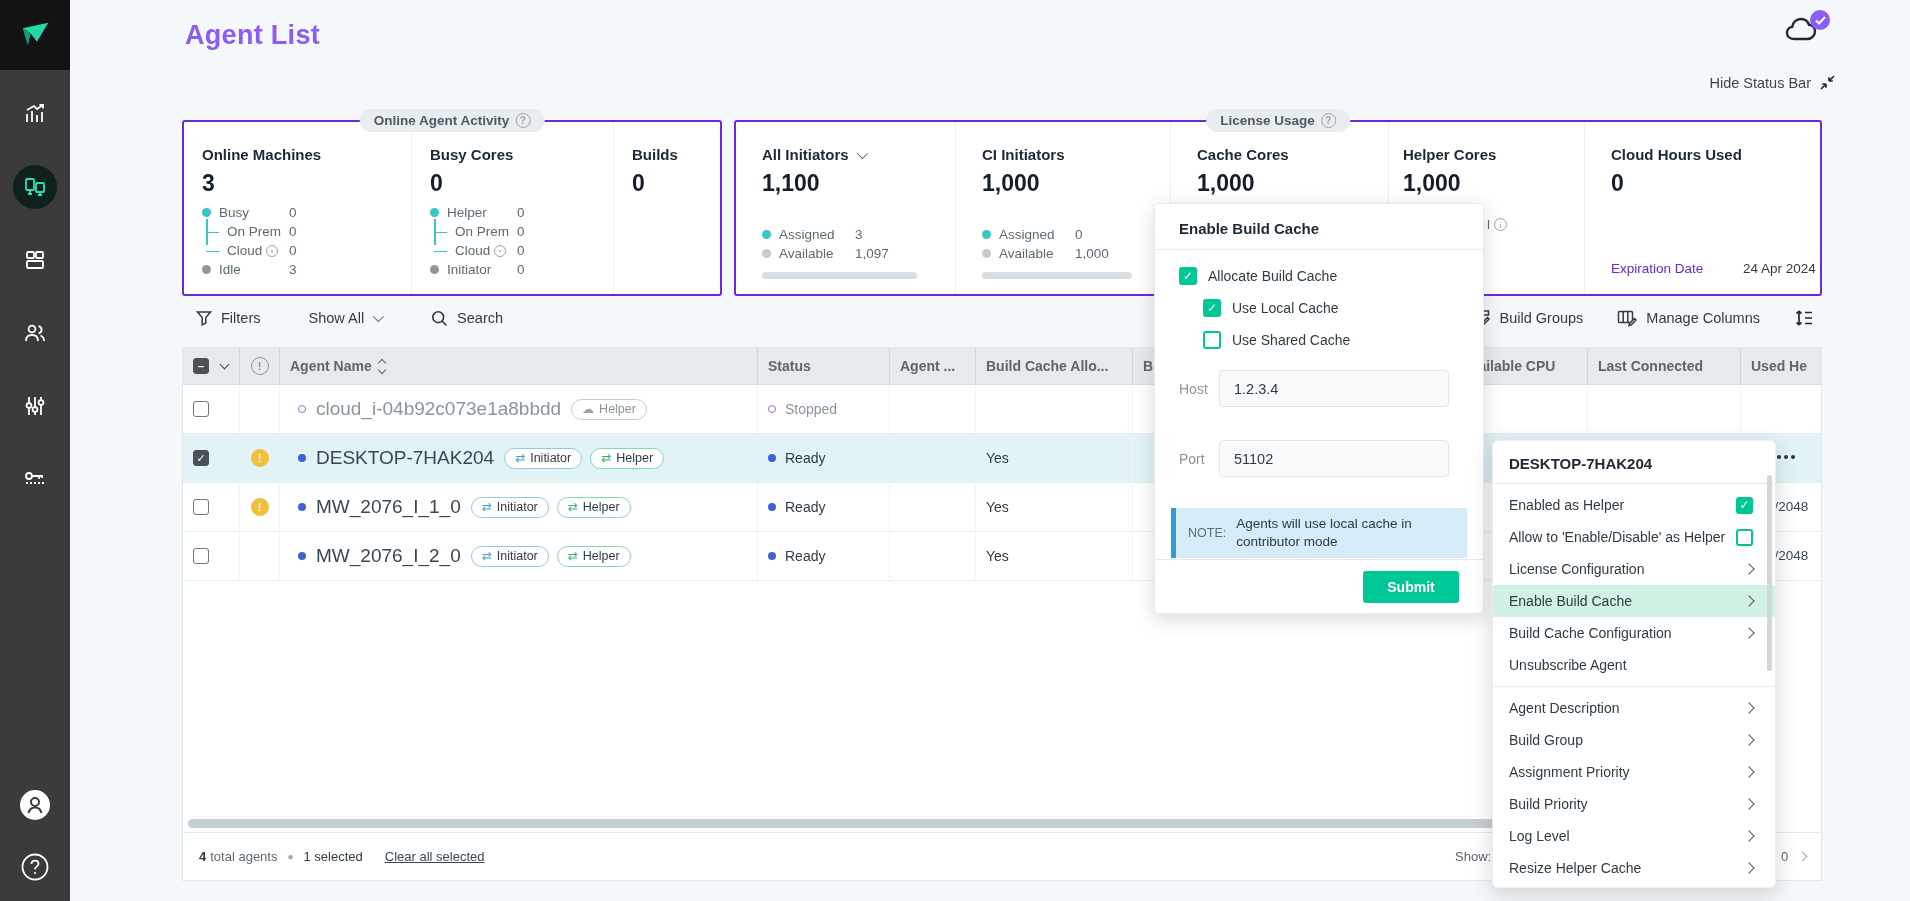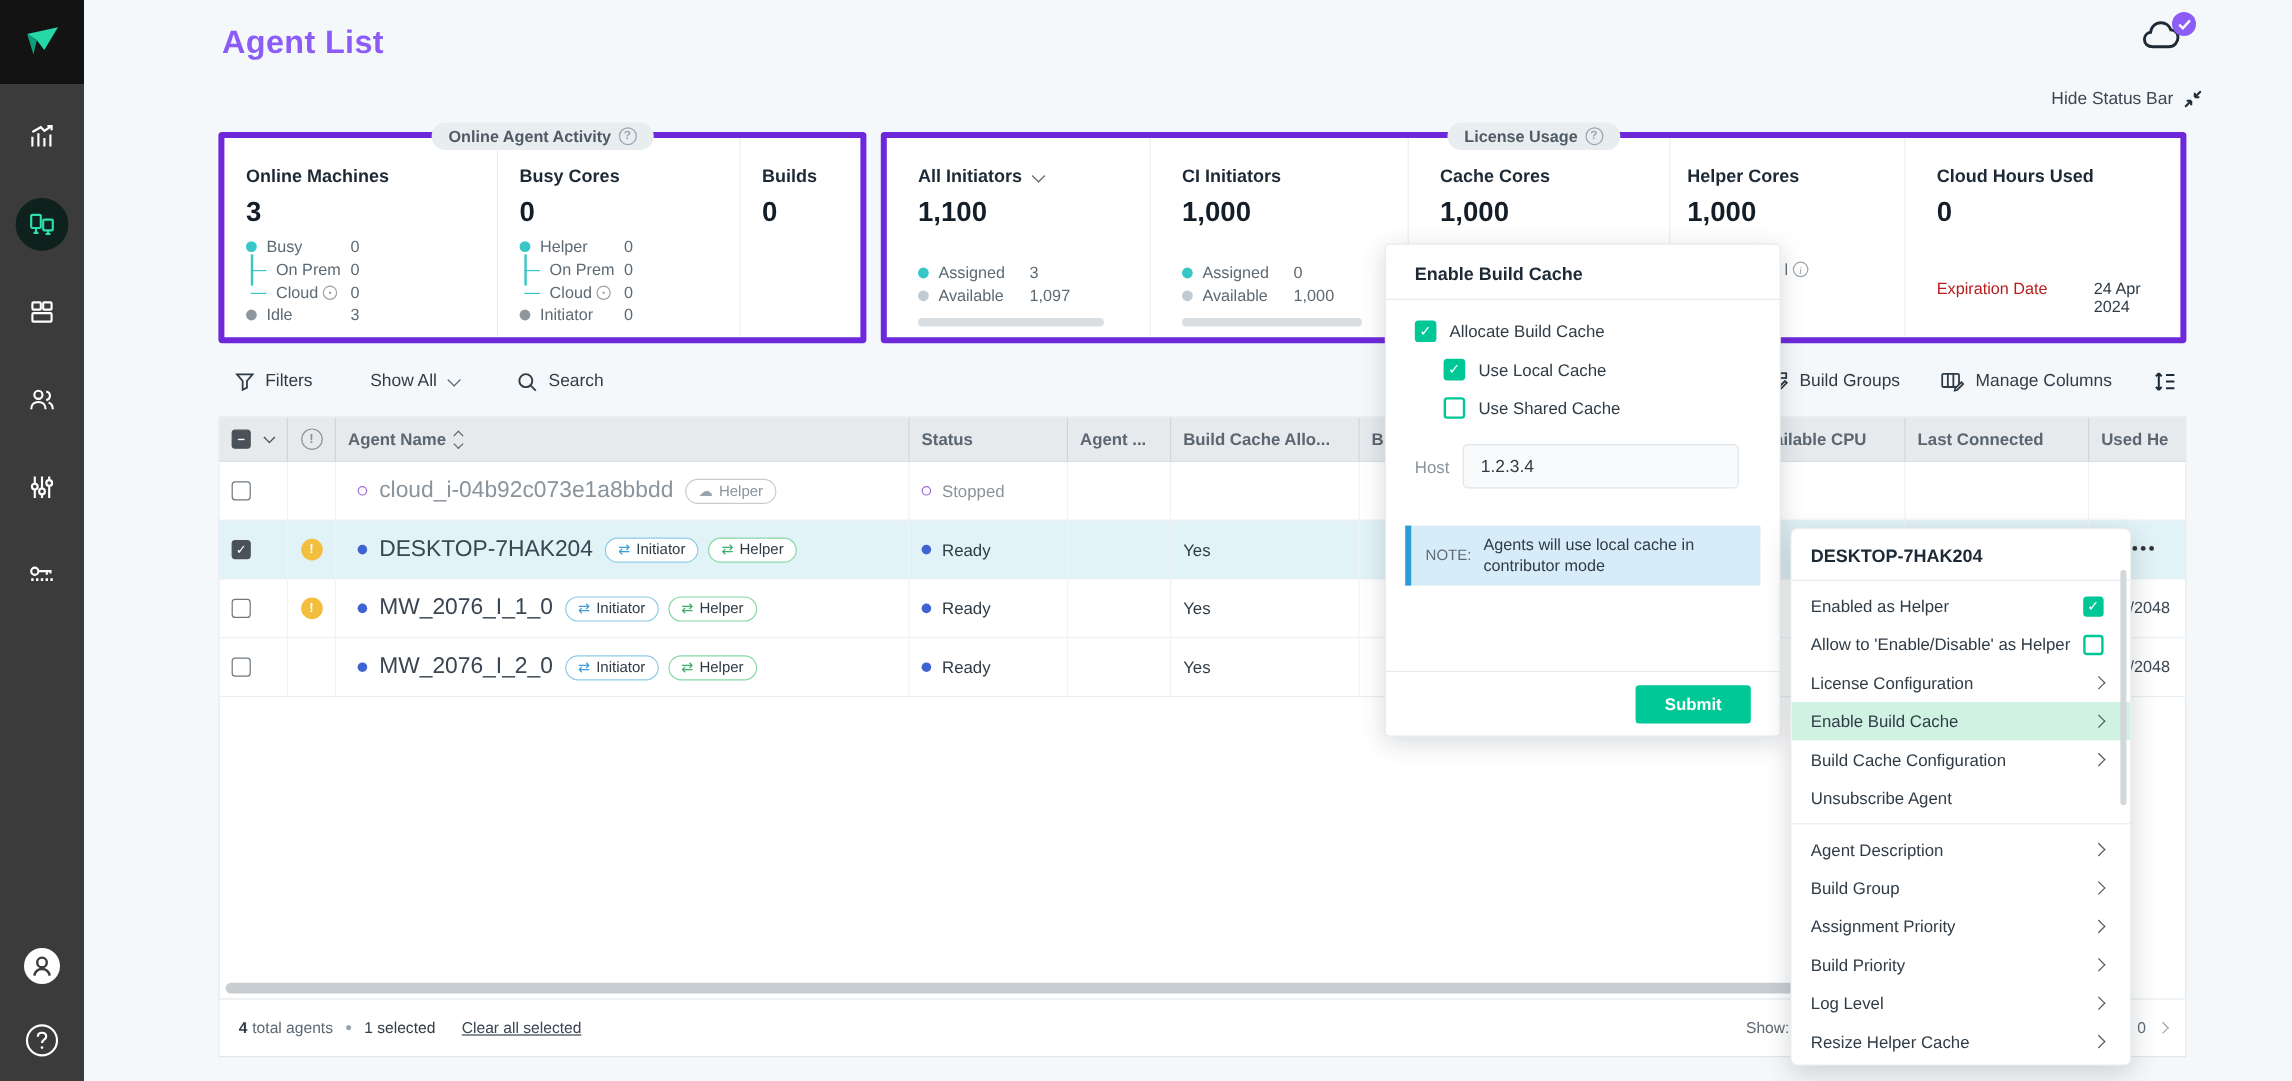--- a/index.html
+++ b/index.html
@@ -16,21 +16,21 @@
   .side-icons { display:flex; flex-direction:column; align-items:center; padding-top:22px; gap:29px; }
   .side-item { width:44px; height:44px; display:flex; align-items:center; justify-content:center; border-radius:50%; cursor:pointer; }
   .side-item.active { background:#0E211C; }
   .side-bottom { position:absolute; bottom:12px; left:0; width:70px; display:flex; flex-direction:column; align-items:center; gap:18px; }
   
   .page-title { position:absolute; left:185px; top:20px; font-size:27px; font-weight:bold; color:#8b5cf6; letter-spacing:.3px; }
   .cloud-btn { position:absolute; left:1784px; top:12px; width:46px; height:42px; cursor:pointer; }
   .cloud-badge { position:absolute; right:0; top:-2px; width:20px; height:20px; border-radius:50%; background:#8B5CF6; display:flex; align-items:center; justify-content:center; }
   .hide-status { position:absolute; left:1676px; top:74px; width:160px; display:flex; align-items:flex-end; justify-content:flex-end; gap:8px; font-size:14.5px; color:#3A4652; cursor:pointer; }
   
-  .card { position:absolute; top:110px; background:#fff; border:5px solid #6d28d9; border-radius:3px; display:flex; }
+  .card { position:absolute; top:120px; background:#fff; border:2px solid #6d28d9; border-radius:3px; display:flex; }
   .card1 { left:182px; width:540px; height:176px; }
   .card2 { left:734px; width:1088px; height:176px; }
   .card-pill { position:absolute; top:-13px; left:50%; transform:translateX(-50%); background:#E8EDF0; border-radius:12px; padding:4px 14px; font-weight:bold; font-size:13.5px; color:#4E5A64; display:flex; align-items:center; gap:6px; white-space:nowrap; }
   .qmark { width:15px; height:15px; border:1.2px solid #9AA4AC; border-radius:50%; color:#9AA4AC; font-size:10px; font-weight:bold; display:flex; align-items:center; justify-content:center; }
   .stat-col { padding:24px 0 0 18px; position:relative; }
   .stat-col.bordered { border-right:1px solid #ECEFF1; }
   .stat-title { font-size:15px; font-weight:bold; color:#1D2935; display:flex; align-items:center; gap:8px; white-space:nowrap; }
   .stat-value { font-size:23px; font-weight:bold; color:#141E28; margin-top:7px; }
   .trow { display:flex; align-items:center; height:19px; font-size:13.5px; color:#5D6A74; position:relative; }
   .dot { width:9px; height:9px; border-radius:50%; margin-right:8px; flex:none; }
@@ -42,21 +42,21 @@
   .kids::before { content:""; position:absolute; left:0; top:-3px; height:calc(100% - 12px); width:1.5px; background:#38C6C6; }
   .kids .trow::before { content:""; position:absolute; left:-21px; top:50%; width:13px; height:1.5px; background:#38C6C6; }
   .kids .lbl { width:62px; }
   .clock-ic { width:12px; height:12px; border:1.2px solid #9AA4AC; border-radius:50%; position:relative; flex:none; }
   .clock-ic::after { content:""; position:absolute; left:4px; top:4px; width:2px; height:2px; border-radius:50%; background:#9AA4AC; }
   .lic-rows { margin-top:28px; }
   .lic-rows .lbl { width:76px; }
   .bar { margin-top:9px; height:7px; border-radius:4px; background:#D8DEE2; margin-right:38px; }
   .chev { width:8px; height:8px; border-right:1.6px solid #5D6A74; border-bottom:1.6px solid #5D6A74; transform:rotate(45deg) translateY(-2px); display:inline-block; }
   .expiration { position:absolute; left:26px; bottom:18px; display:flex; font-size:13.5px; }
-  .expiration .elabel { color:#b91c1c; width:132px; }
+  .expiration .elabel { color:#6d28d9; width:132px; }
   .expiration .evalue { color:#2F3B45; }
   .hc-fragment { position:absolute; left:1487px; top:217px; display:flex; align-items:center; gap:4px; color:#5D6A74; font-size:13.5px; z-index:31; }
   .info-ic { width:13px; height:13px; border:1.2px solid #9AA4AC; border-radius:50%; color:#9AA4AC; font-size:9px; display:flex; align-items:center; justify-content:center; font-style:italic; font-family:"Liberation Serif", serif; }
   
   .toolbar { position:absolute; left:182px; top:300px; width:1640px; height:36px; display:flex; align-items:center; }
   .tb-item { display:flex; align-items:center; gap:9px; cursor:pointer; color:#2F3B45; font-size:14.5px; white-space:nowrap; }
   .tb-right { position:absolute; right:8px; display:flex; align-items:center; gap:34px; }
   
   .panel { position:absolute; left:182px; top:347px; width:1640px; height:534px; background:#fff; border:1px solid #E2E7EA; }
   .thead { display:flex; height:37px; background:#E6EAED; border-bottom:1px solid #D8DEE2; font-weight:bold; color:#5B6670; font-size:14px; align-items:stretch; }
@@ -646,20 +646,24 @@
   </div>
   <div class="cb-row indent">
     <span class="tcb"></span>
     <span>Use Shared Cache</span>
   </div>
 
   <div class="field-row">
     <span class="field-label">Host</span>
     <input class="field-input" value="1.2.3.4" style="">
   </div>
+  <div class="field-row gap">
+    <span class="field-label">Port</span>
+    <input class="field-input" value="51102" style="">
+  </div>
 
   <div class="note-box">
     <span class="note-label">NOTE:</span>
     <span class="note-text">Agents will use local cache in contributor mode</span>
   </div>
 
   <div class="pop-footer">
     <button class="submit-btn">Submit</button>
   </div>
 </div>

